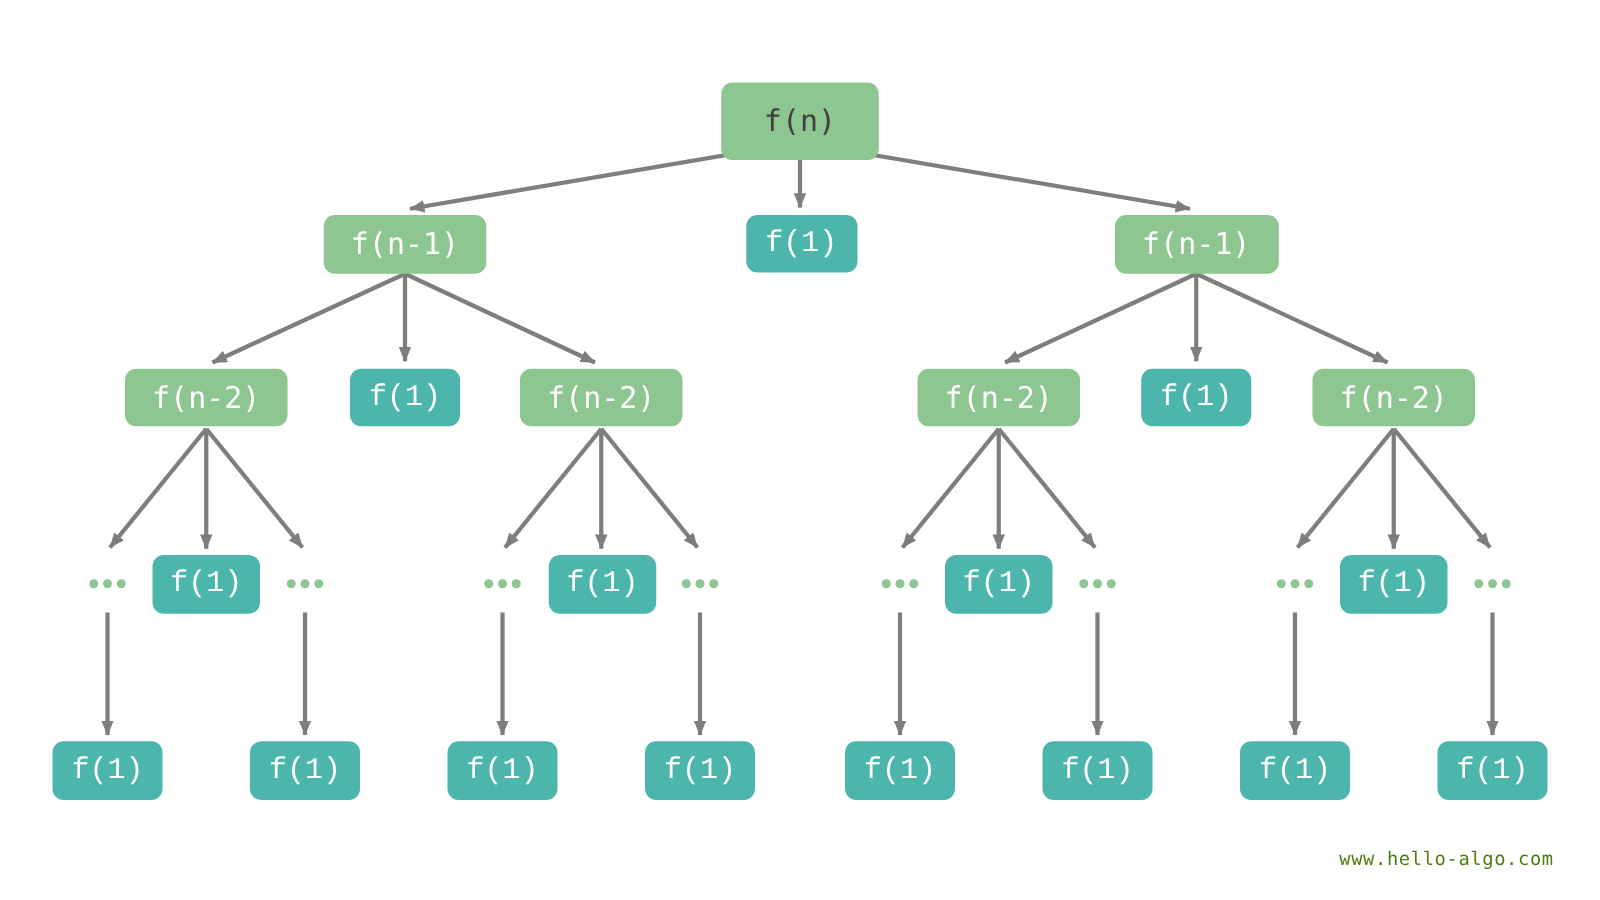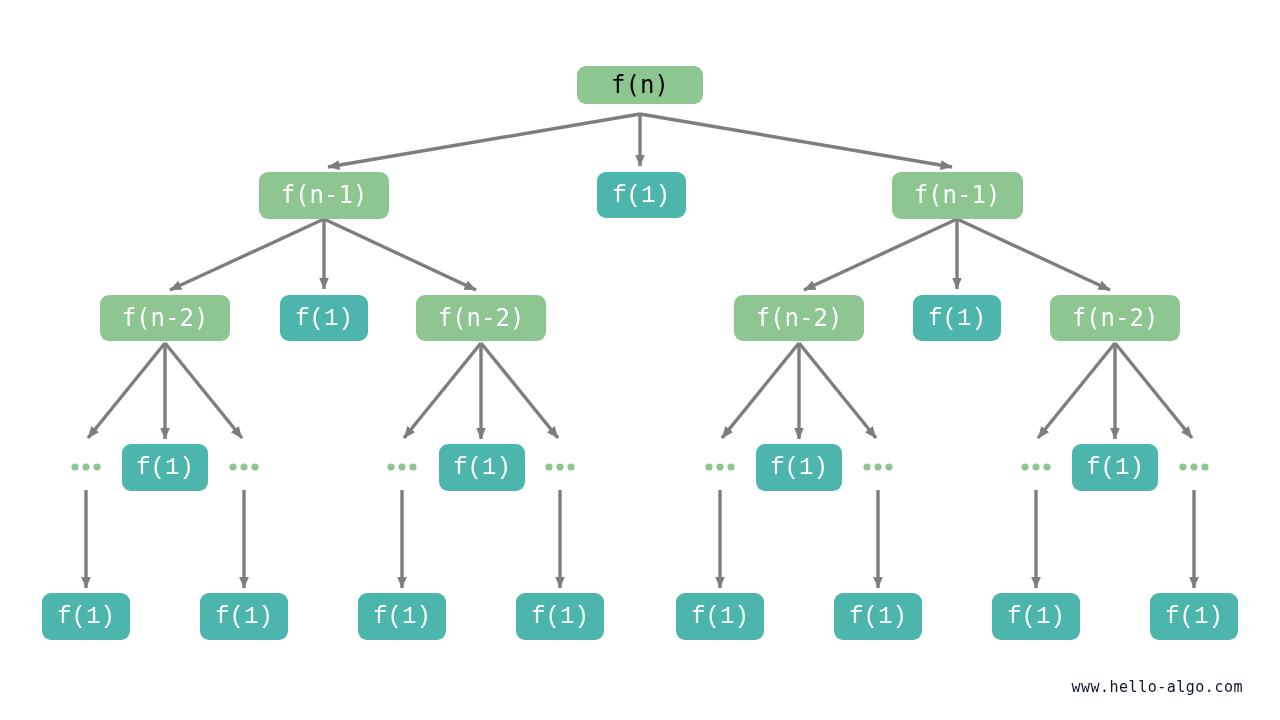--- a/index.html
+++ b/index.html
@@ -31,21 +31,21 @@
     letter-spacing: 0px;
     white-space: nowrap;
   }
   .node.green { background: #8DC690; }
   .node.teal  { background: #4DB6AC; font-family: Liberation Mono, monospace; }
   .watermark {
     position: absolute;
     top: 678px;
     right: 37px;
     font-size: 15px;
-    color: #0f172a;
+    color: #4d7c0f;
     letter-spacing: 0.5px;
   }
 </style>
 </head>
 <body>
 
 <div id="stage">
   <svg id="edge-layer" viewBox="0 0 1280 720" xmlns="http://www.w3.org/2000/svg">
     <defs>
       <marker id="ah" markerUnits="userSpaceOnUse" markerWidth="14" markerHeight="12" refX="11.5" refY="5" orient="auto">
@@ -105,21 +105,21 @@
         <circle cx="1025" cy="467" r="3.6" fill="#8DC690"></circle>
         <circle cx="1036" cy="467" r="3.6" fill="#8DC690"></circle>
         <circle cx="1047" cy="467" r="3.6" fill="#8DC690"></circle>
         <circle cx="1183" cy="467" r="3.6" fill="#8DC690"></circle>
         <circle cx="1194" cy="467" r="3.6" fill="#8DC690"></circle>
         <circle cx="1205" cy="467" r="3.6" fill="#8DC690"></circle>
       </g>
   </svg>
 
   <div id="nodes">
-      <div class="node green" style="left: 577px; top: 66px; width: 126px; height: 38px; background: rgb(141, 198, 144); color: #000000;">f(n)</div>
+      <div class="node green" style="left: 577px; top: 66px; width: 126px; height: 62px; background: rgb(141, 198, 144); color: #404040;">f(n)</div>
       <div class="node green" style="left: 259px; top: 171.5px; width: 130px; height: 47px; background: rgb(141, 198, 144); color: rgb(255, 255, 255);">f(n-1)</div>
       <div class="node teal" style="left: 596.5px; top: 172px; width: 89px; height: 46px; background: rgb(77, 182, 172); color: rgb(255, 255, 255);">f(1)</div>
       <div class="node green" style="left: 891.5px; top: 171.5px; width: 131px; height: 47px; background: rgb(141, 198, 144); color: rgb(255, 255, 255);">f(n-1)</div>
       <div class="node green" style="left: 100px; top: 295px; width: 130px; height: 46px; background: rgb(141, 198, 144); color: rgb(255, 255, 255);">f(n-2)</div>
       <div class="node teal" style="left: 280px; top: 295px; width: 88px; height: 46px; background: rgb(77, 182, 172); color: rgb(255, 255, 255);">f(1)</div>
       <div class="node green" style="left: 416px; top: 295px; width: 130px; height: 46px; background: rgb(141, 198, 144); color: rgb(255, 255, 255);">f(n-2)</div>
       <div class="node green" style="left: 734px; top: 295px; width: 130px; height: 46px; background: rgb(141, 198, 144); color: rgb(255, 255, 255);">f(n-2)</div>
       <div class="node teal" style="left: 913px; top: 295px; width: 88px; height: 46px; background: rgb(77, 182, 172); color: rgb(255, 255, 255);">f(1)</div>
       <div class="node green" style="left: 1050px; top: 295px; width: 130px; height: 46px; background: rgb(141, 198, 144); color: rgb(255, 255, 255);">f(n-2)</div>
       <div class="node teal" style="left: 122px; top: 443.5px; width: 86px; height: 47px; background: rgb(77, 182, 172); color: rgb(255, 255, 255);">f(1)</div>

